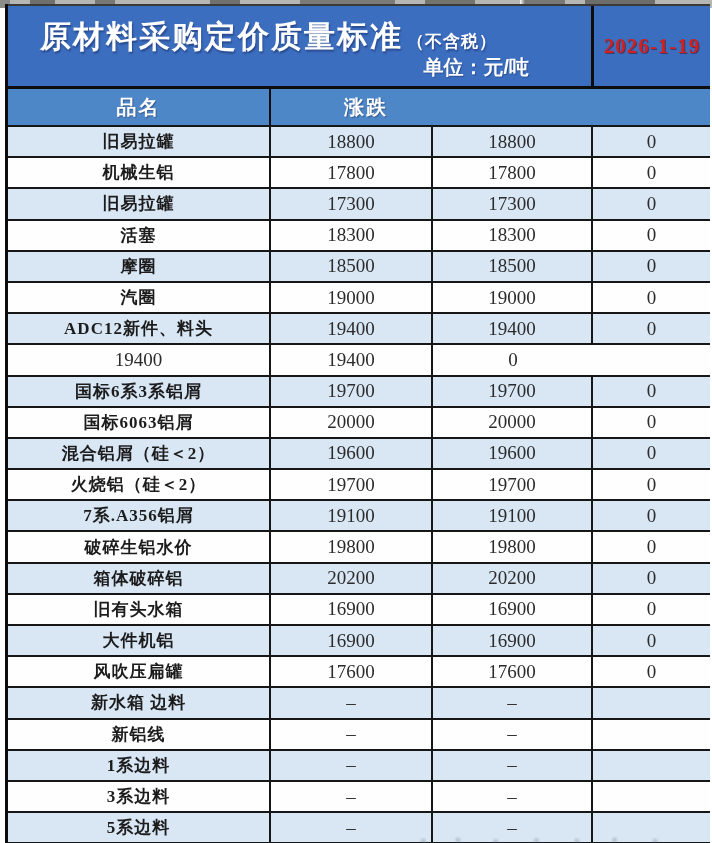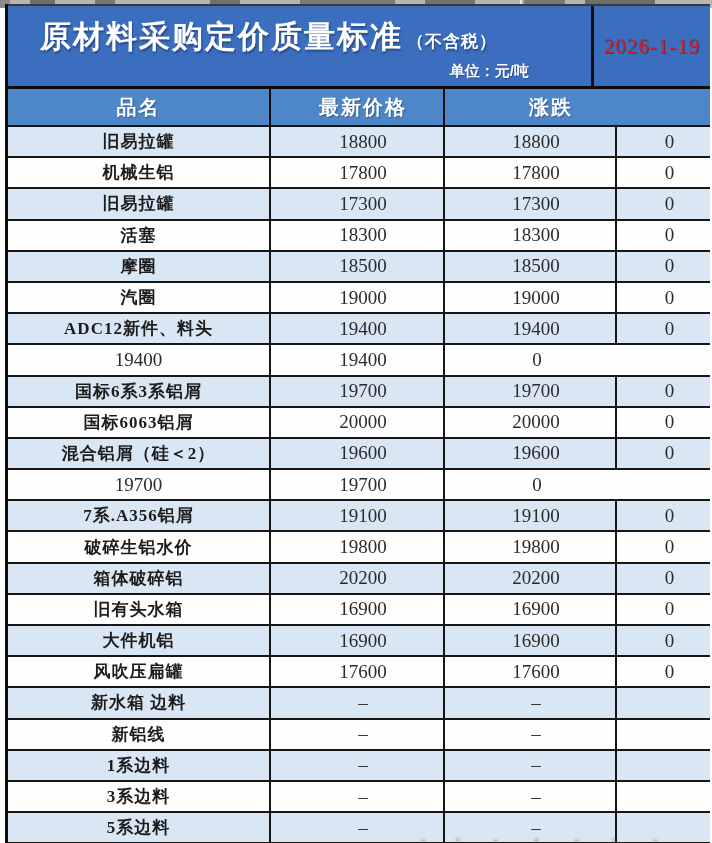--- a/index.html
+++ b/index.html
@@ -52,39 +52,38 @@
     position:absolute;left:32px;top:10px;white-space:nowrap;
     text-shadow:1px 2px 2px rgba(0,0,40,.35);
   }
   .main-title{
     font-size:31px;font-weight:bold;letter-spacing:2px;
     font-family:"Liberation Sans","DejaVu Sans",sans-serif;
   }
   .title-suffix{font-size:17px;font-weight:bold;letter-spacing:1px;margin-left:4px;}
   .unit-label{
     position:absolute;right:62px;bottom:5px;
-    font-size:15px;font-weight:bold;color:#fff;
+    font-size:20px;font-weight:bold;color:#fff;
     text-shadow:1px 1px 1px rgba(0,0,40,.3);
   }
   .date-cell{
     flex:1;display:flex;align-items:center;justify-content:center;
     background:var(--title-blue);
   }
   .date-text{
     color:var(--date-red);
     font-family:"Liberation Serif","DejaVu Serif",serif;
-    font-weight:normal;font-size:21px;letter-spacing:1px;
+    font-weight:bold;font-size:21px;letter-spacing:1px;
     text-shadow:1px 1px 0 rgba(60,0,0,.45);
   }
 
   
   .cols{
     display:grid;
     grid-template-columns:263px 162px 160px 1fr;
-    gap:12px;
   }
 
   
   .head-row{
     height:38px;background:var(--header-blue);
     border-bottom:2px solid var(--grid-border);
     color:#fff;
   }
   .head-row .cell{
     display:flex;align-items:center;justify-content:center;
@@ -148,21 +147,20 @@
         </div>
         <div class="unit-label">单位：元/吨</div>
       </div>
       <div class="date-cell">
         <span class="date-text">2026-1-19</span>
       </div>
     </div>
 
     <div class="head-row cols">
       <div class="cell">品名</div>
-      <div class="cell">最新价格</div>
       <div class="cell">涨跌</div>
     </div>
 
     <div class="body-rows" id="rows">
   <div class="row cols alt">
     <div class="cell name">旧易拉罐</div>
     <div class="cell num">18800</div>
     <div class="cell num">18800</div>
     <div class="cell num">0</div>
   </div>
@@ -230,20 +228,21 @@
   </div>
 
   <div class="row cols alt">
     <div class="cell name">混合铝屑（硅＜2）</div>
     <div class="cell num">19600</div>
     <div class="cell num">19600</div>
     <div class="cell num">0</div>
   </div>
 
   <div class="row cols">
+    <div class="cell name">火烧铝（硅＜2）</div>
     <div class="cell num">19700</div>
     <div class="cell num">19700</div>
     <div class="cell num">0</div>
   </div>
 
   <div class="row cols alt">
     <div class="cell name">7系.A356铝屑</div>
     <div class="cell num">19100</div>
     <div class="cell num">19100</div>
     <div class="cell num">0</div>

